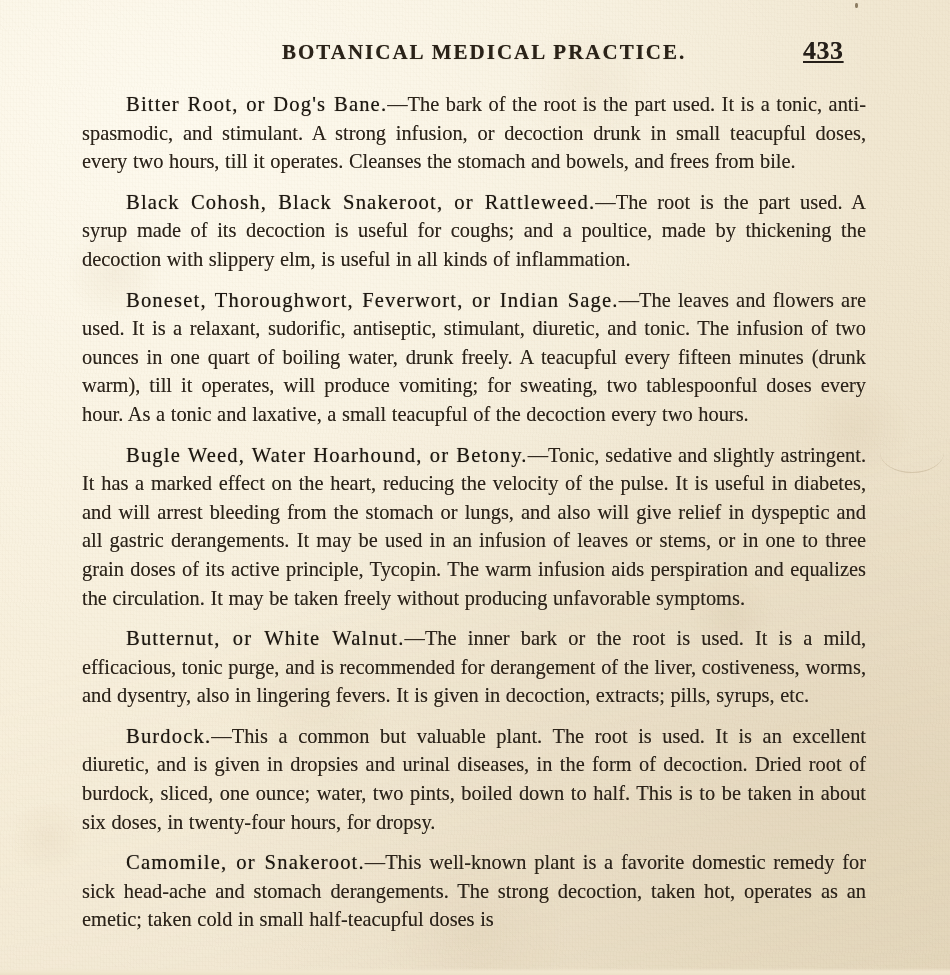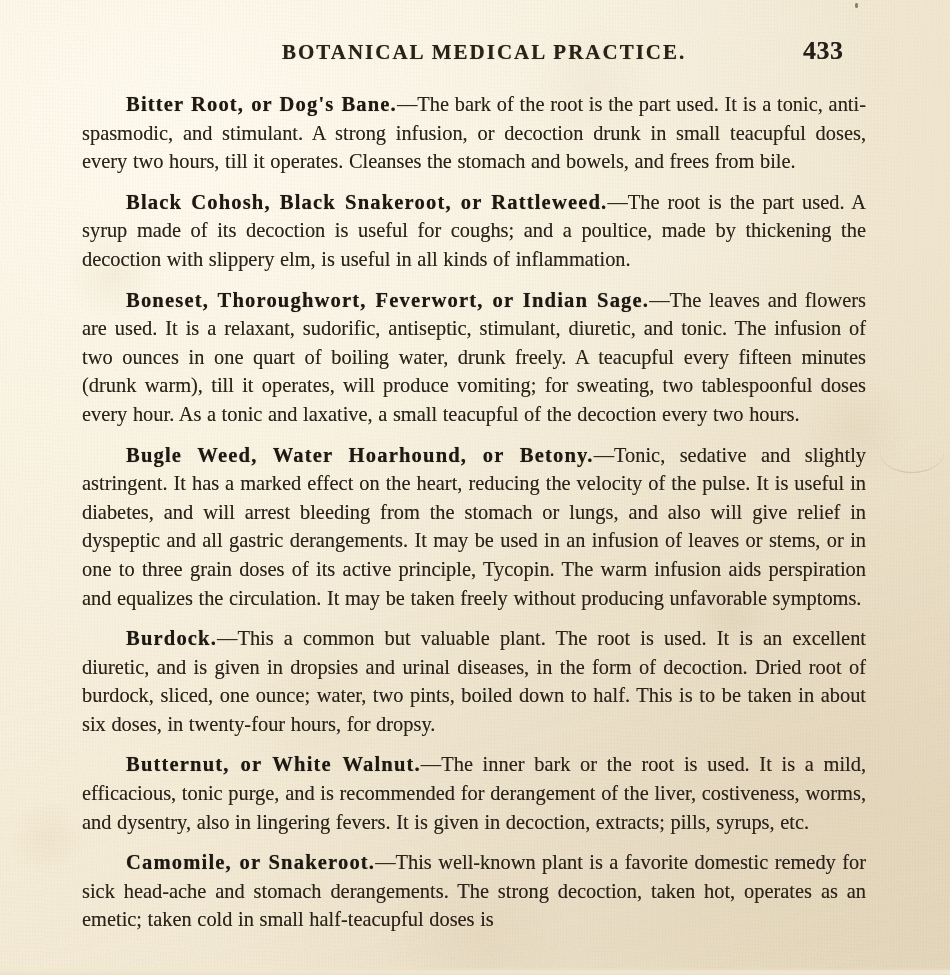--- a/index.html
+++ b/index.html
@@ -88,20 +88,21 @@
   }
   .page-number {
     position: absolute;
     left: 803px;
     top: -4px;
     font-weight: 700;
     font-size: 26px;
     letter-spacing: .5px;
     color: #26201a;
     text-shadow: 0 0 .6px rgba(40,32,22,.5);
+    text-decoration: underline;
   }
 
   
   .textblock {
     position: absolute;
     left: 82px;
     top: 90px;
     width: 784px;
   }
   p.para {
@@ -111,21 +112,21 @@
     text-align: justify;
     text-justify: inter-word;
     color: #2b231a;
     word-spacing: .5px;
     text-shadow: 0 0 .55px rgba(45,36,25,.45);
     text-indent: 44px;
   }
   p.para + p.para { margin-top: 12px; }
 
   .rubric {
-    font-weight: 700;
+    font-weight: 400;
     letter-spacing: 1.15px;
     font-size: 20.6px;
     color: #1d1811;
     text-shadow: 0 0 .75px rgba(30,24,16,.6);
   }
   .dash { letter-spacing: 0; }
 
   
   .clip-mask {
     position: absolute;
@@ -171,25 +172,25 @@
 
     <p class="para">
       <span class="rubric">Boneset, Thoroughwort, Feverwort, or Indian Sage.</span><span class="dash">—</span><span>The leaves and flowers are used.  It is a relaxant, sudorific, antiseptic, stimulant, diuretic, and tonic.  The infusion of two ounces in one quart of boiling water, drunk freely.  A teacupful every fifteen minutes (drunk warm), till it operates, will produce vomiting; for sweating, two tablespoonful doses every hour.  As a tonic and laxative, a small teacupful of the decoction every two hours.</span>
     </p>
 
     <p class="para">
       <span class="rubric">Bugle Weed, Water Hoarhound, or Betony.</span><span class="dash">—</span><span>Tonic, sedative and slightly astringent.  It has a marked effect on the heart, reducing the velocity of the pulse.  It is useful in diabetes, and will arrest bleeding from the stomach or lungs, and also will give relief in dyspeptic and all gastric derangements.  It may be used in an infusion of leaves or stems, or in one to three grain doses of its active principle, Tycopin.  The warm infusion aids perspiration and equalizes the circulation.  It may be taken freely without producing unfavorable symptoms.</span>
     </p>
 
     <p class="para">
-      <span class="rubric">Burdock.</span><span class="dash">—</span><span>This a common but valuable plant.  The root is used.  It is an excellent diuretic, and is given in dropsies and urinal diseases, in the form of decoction.  Dried root of burdock, sliced, one ounce; water, two pints, boiled down to half.  This is to be taken in about six doses, in twenty-four hours, for dropsy.</span>
+      <span class="rubric">Butternut, or White Walnut.</span><span class="dash">—</span><span>The inner bark or the root is used. It is a mild, efficacious, tonic purge, and is recommended for derangement of the liver, costiveness, worms, and dysentry, also in lingering fevers.  It is given in decoction, extracts; pills, syrups, etc.</span>
     </p>
 
     <p class="para">
-      <span class="rubric">Butternut, or White Walnut.</span><span class="dash">—</span><span>The inner bark or the root is used. It is a mild, efficacious, tonic purge, and is recommended for derangement of the liver, costiveness, worms, and dysentry, also in lingering fevers.  It is given in decoction, extracts; pills, syrups, etc.</span>
+      <span class="rubric">Burdock.</span><span class="dash">—</span><span>This a common but valuable plant.  The root is used.  It is an excellent diuretic, and is given in dropsies and urinal diseases, in the form of decoction.  Dried root of burdock, sliced, one ounce; water, two pints, boiled down to half.  This is to be taken in about six doses, in twenty-four hours, for dropsy.</span>
     </p>
 
     <p class="para">
       <span class="rubric">Camomile, or Snakeroot.</span><span class="dash">—</span><span>This well-known plant is a favorite domestic remedy for sick head-ache and stomach derangements.  The strong decoction, taken hot, operates as an emetic; taken cold in small half-teacupful doses is</span>
     </p>
 
   </div>
 
   <div class="ink-fade"></div>
   <div class="clip-mask"></div>

